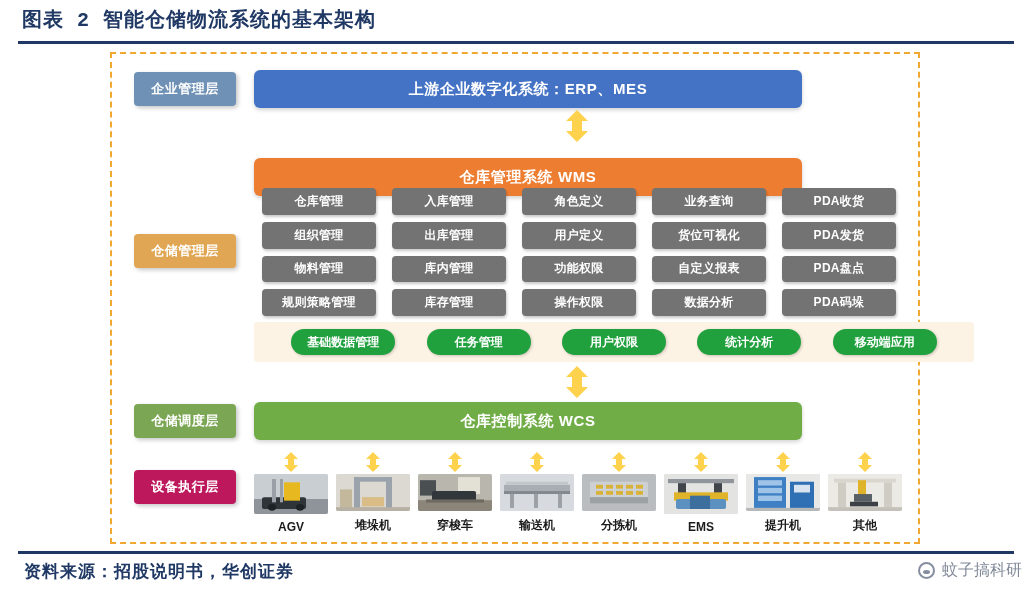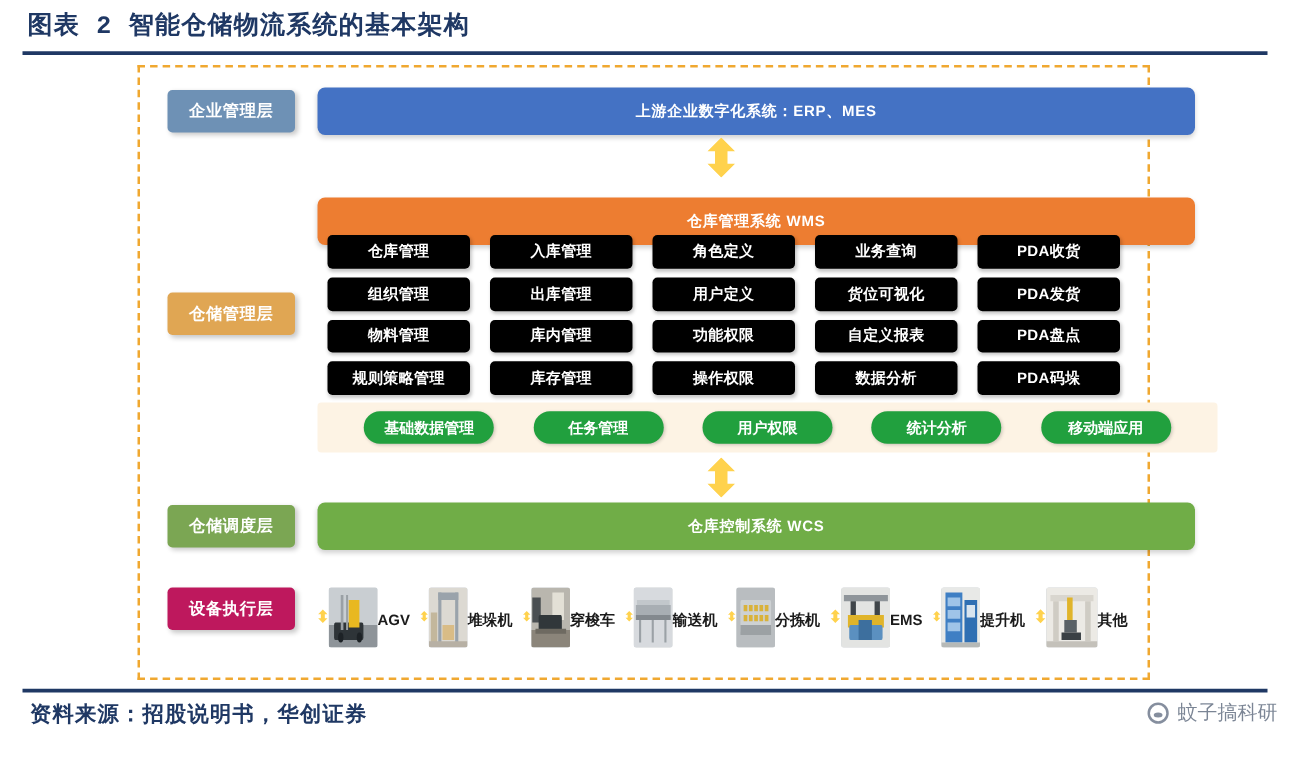--- a/index.html
+++ b/index.html
@@ -69,24 +69,24 @@
     letter-spacing: .5px; white-space: nowrap;
     box-shadow: 2px 2px 4px rgba(0,0,0,.22);
   }
   .layer-tag.t-enterprise { top: 18px;  background: #6e91b5; }
   .layer-tag.t-storage    { top: 180px; background: #e0a653; }
   .layer-tag.t-dispatch   { top: 350px; background: #7ba653; }
   .layer-tag.t-device     { top: 416px; background: #be185d; }
 
   
   .banner {
-    position: absolute; left: 142px; width: 702px; height: 38px;
+    position: absolute; left: 142px; width: 548px; height: 38px;
     border-radius: 6px;
     display: flex; align-items: center; justify-content: center;
-    color: #ffffff; font-size: 12px; font-weight: 700; letter-spacing: .6px;
+    color: #ffffff; font-size: 15px; font-weight: 700; letter-spacing: .6px;
     white-space: nowrap;
     box-shadow: 0 2px 4px rgba(0,0,0,.18);
   }
   .banner.b-erp { top: 16px;  background: #4472c4; }
   .banner.b-wms { top: 104px;  background: #ed7d31; }
   .banner.b-wcs { top: 348px; background: #70ad47; }
 
   
   .vert-arrow {
     position: absolute; width: 26px; height: 32px;
@@ -98,21 +98,21 @@
   
   #module-grid {
     position: absolute; left: 150px; top: 134px;
     width: 634px; height: 128px;
     display: grid;
     grid-template-columns: repeat(5, 1fr);
     grid-template-rows: repeat(4, 1fr);
     column-gap: 16px; row-gap: 7px;
   }
   .mod-btn {
-    background: #000000;
+    background: #737373;
     border-radius: 4px;
     display: flex; align-items: center; justify-content: center;
     color: #ffffff; font-size: 12px; font-weight: 700;
     letter-spacing: .3px; white-space: nowrap;
     box-shadow: 1px 2px 3px rgba(0,0,0,.22);
   }
 
   
   #green-panel {
     position: absolute; left: 142px; top: 268px;
@@ -133,21 +133,21 @@
     box-shadow: 1px 1px 3px rgba(0,0,0,.2);
   }
 
   
   #device-row {
     position: absolute; left: 142px; top: 398px;
     width: 648px; height: 82px;
     display: flex; justify-content: space-between;
   }
   .device-cell {
-    width: 74px; display: flex; flex-direction: row; align-items: center;
+    width: 74px; display: flex; flex-direction: column; align-items: center;
   }
   .device-arrow { width: 16px; height: 20px; }
   .device-arrow svg { display: block; width: 100%; height: 100%; }
   .device-thumb {
     width: 74px; height: 48px; margin-top: 2px;
     border-radius: 2px; overflow: hidden; position: relative;
     background: #cfd3d6;
   }
   .device-thumb svg { display: block; width: 100%; height: 100%; }
   .device-label {

